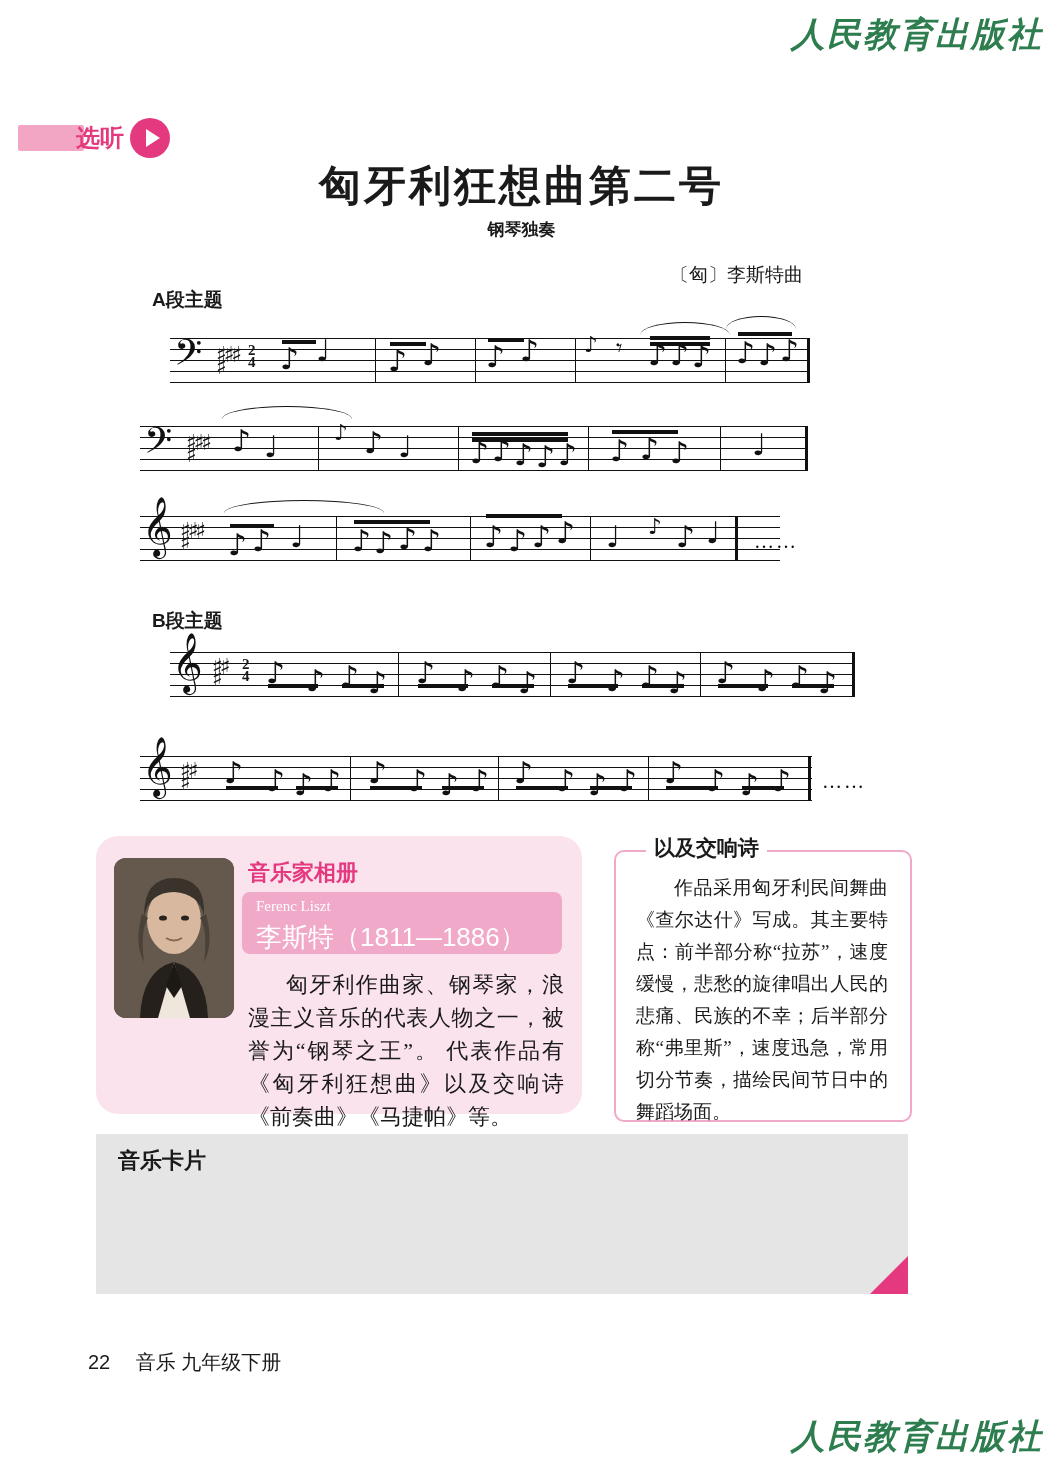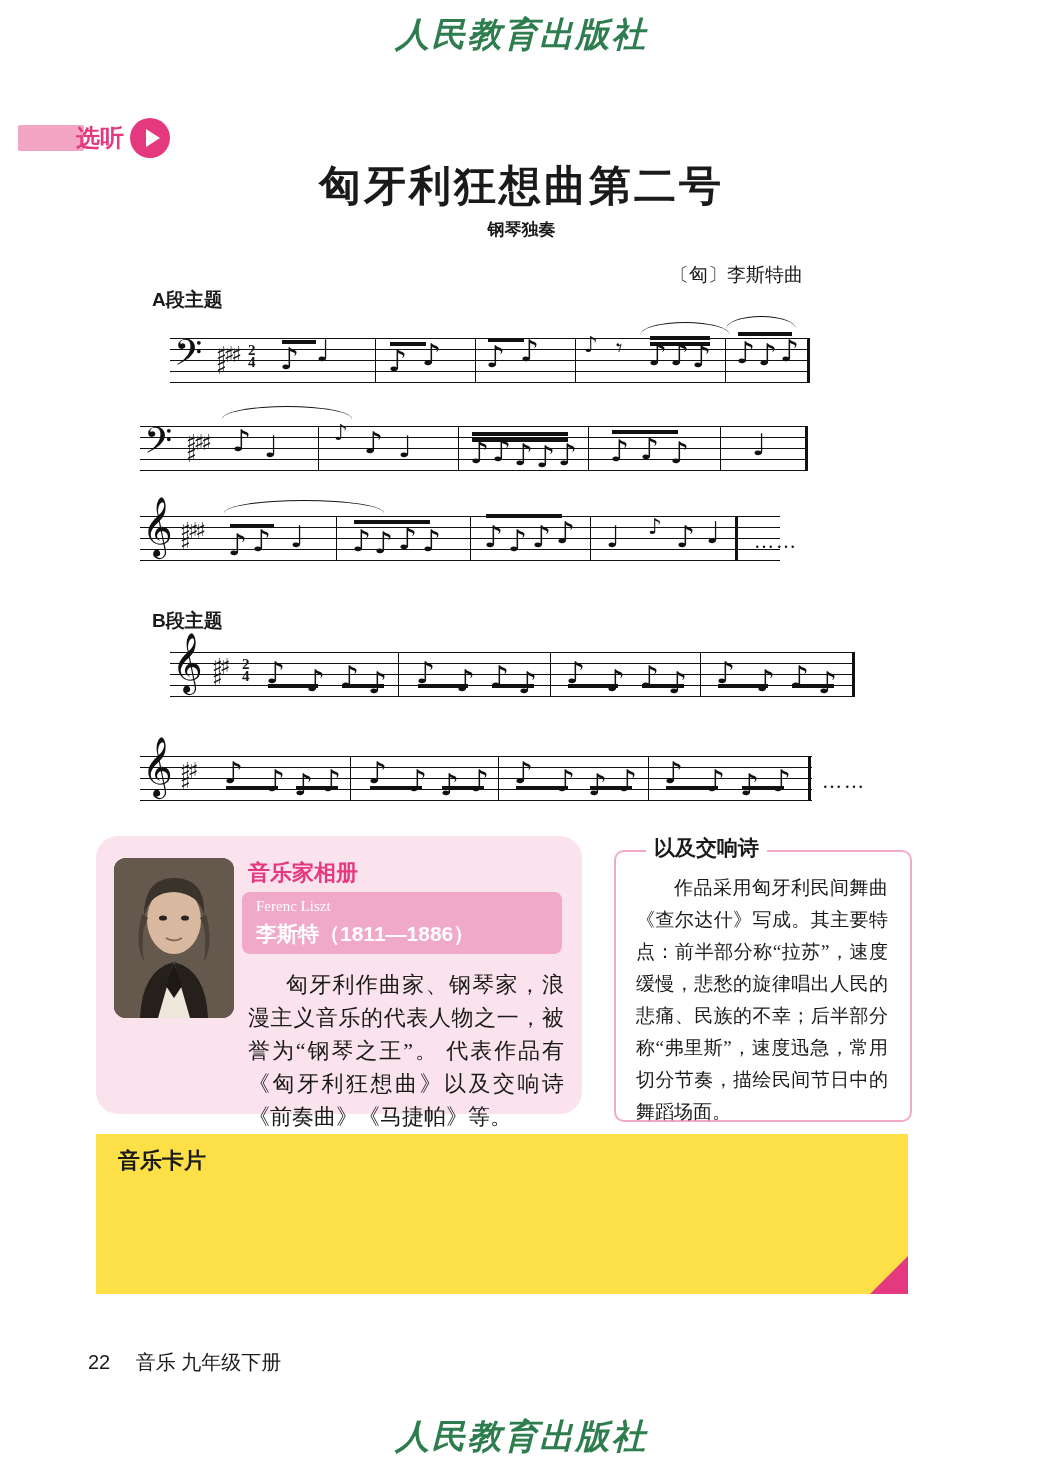--- a/index.html
+++ b/index.html
@@ -14,21 +14,21 @@
     font-family: "Liberation Serif", serif;
     color: #1a1a1a;
     overflow: hidden;
   }
 
   
   .publisher-logo {
     position: absolute;
     left: 0;
     width: 100%;
-    text-align: center;
+    text-align: right;
     color: #2e7d4f;
     font-family: "Liberation Serif", serif;
     font-weight: bold;
     font-size: 34px;
     letter-spacing: 2px;
     font-style: italic;
   }
   .publisher-logo.top { top: 12px; }
   .publisher-logo.bottom { bottom: 14px; }
 
@@ -245,22 +245,22 @@
     left: 14px;
     top: 6px;
     font-size: 15px;
     color: #ffffff;
     font-family: "Liberation Serif", serif;
   }
   .name-plate .cn {
     position: absolute;
     left: 14px;
     top: 28px;
-    font-size: 21px;
-    font-weight: bold;
+    font-size: 26px;
+    font-weight: normal;
     color: #ffffff;
     font-family: "Liberation Sans", sans-serif;
   }
   .musician-bio {
     position: absolute;
     left: 152px;
     top: 132px;
     width: 316px;
     font-size: 22px;
     line-height: 33px;
@@ -300,21 +300,21 @@
     text-indent: 38px;
   }
 
   
   .music-card {
     position: absolute;
     left: 96px;
     top: 1134px;
     width: 812px;
     height: 160px;
-    background: #fde047;
+    background: #e5e5e5;
   }
   .music-card .mc-title {
     position: absolute;
     left: 22px;
     top: 12px;
     font-size: 22px;
     font-weight: bold;
     font-family: "Liberation Sans", sans-serif;
   }
   .music-card .mc-body {

